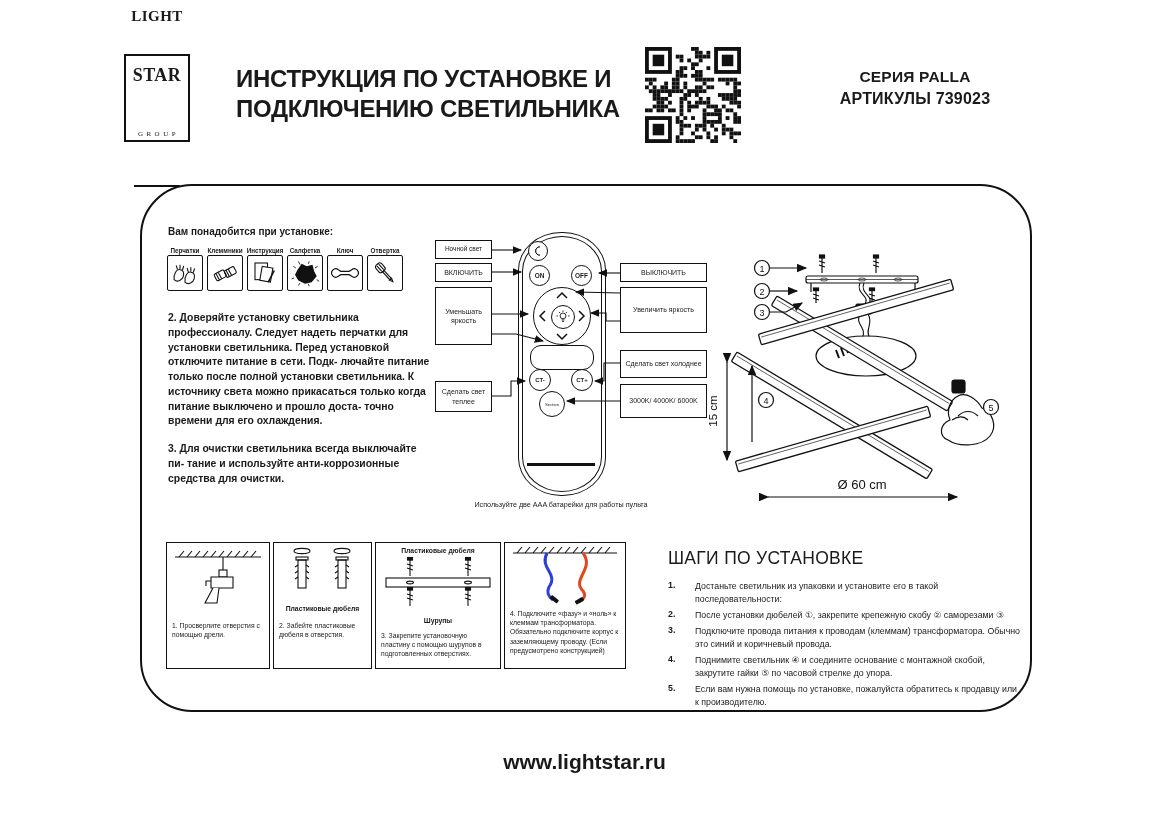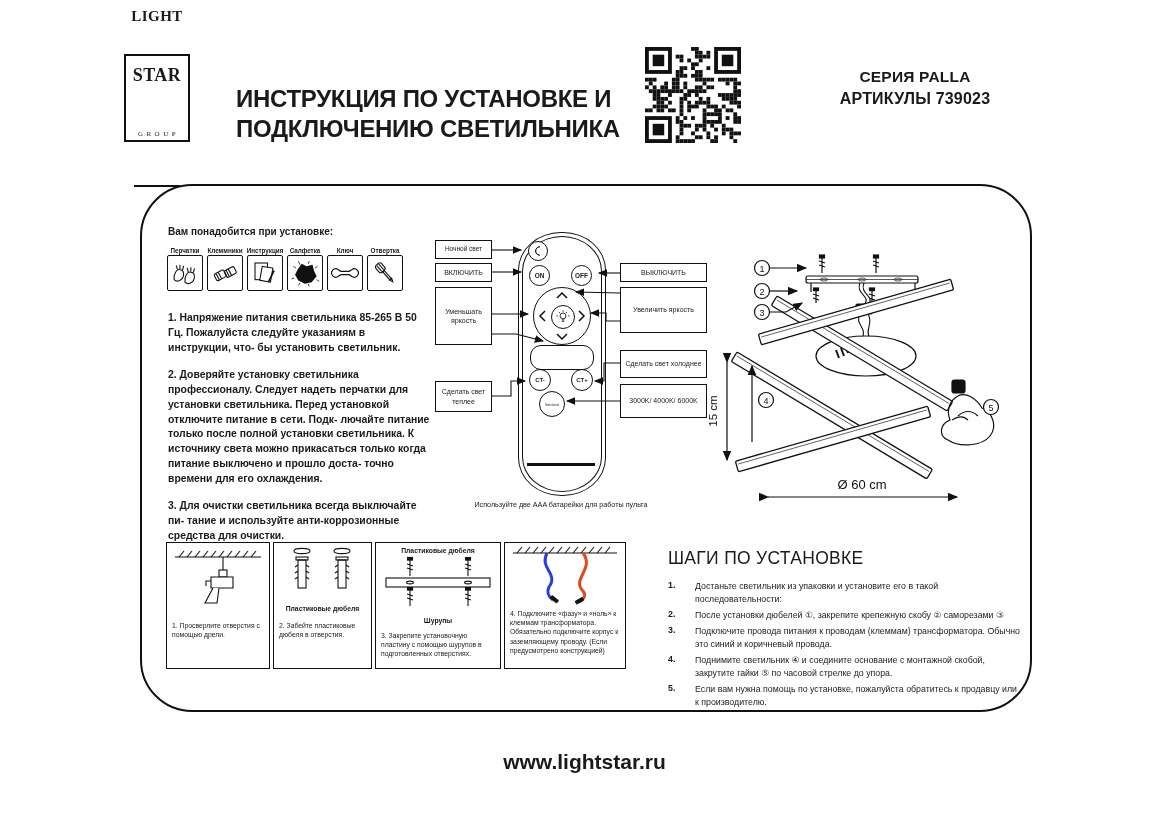--- a/index.html
+++ b/index.html
@@ -8,21 +8,21 @@
   .abs{position:absolute;}
   svg{display:block;}
   
   #logo{left:124px;top:54px;width:62px;height:84px;border:2px solid #111;display:flex;flex-direction:column;
         align-items:center;justify-content:center;font-family:"Liberation Serif","DejaVu Serif",serif;gap:44px;}
   #logo .l1{font-size:15px;font-weight:bold;letter-spacing:.5px;line-height:.95;}
   #logo .l2{font-size:18px;font-weight:bold;letter-spacing:.5px;line-height:.95;}
   #logo .l3{font-size:7px;letter-spacing:3.5px;margin:2px 0 3px 3px;}
   #logo .flag{width:46px;height:5px;display:flex;border-bottom:2px solid #111;}
   #logo .flag i{flex:1;}
-  #main-title{left:236px;top:64px;width:400px;font-size:24px;font-weight:bold;line-height:1.25;letter-spacing:-.3px;margin-top:20px;}
+  #main-title{left:236px;top:64px;width:400px;font-size:24px;font-weight:bold;line-height:1.25;letter-spacing:-.3px;}
   #series-block{left:790px;top:68px;width:250px;text-align:center;}
   #series-block .s1{font-size:15.5px;font-weight:bold;margin-bottom:4px;letter-spacing:.2px;}
   #series-block .s2{font-size:16px;font-weight:bold;letter-spacing:.2px;}
   
   #main-box{left:140px;top:184px;width:888px;height:524px;border:2.5px solid #111;border-radius:52px;}
   
   #need-heading{left:168px;top:226px;font-size:10px;font-weight:bold;}
   #tools-row{left:166px;top:247px;display:flex;gap:2px;}
   .tool{width:38px;display:flex;flex-direction:column;align-items:center;}
   .tool .tlabel{font-size:6.3px;font-weight:bold;margin-bottom:1px;white-space:nowrap;}
@@ -394,21 +394,20 @@
               <line x1="19.5" y1="5" x2="19.5" y2="14"></line>
           <rect x="16.8" y="15" width="2.4" height="13"></rect>
           <path d="M16.3,28 h3.4 l-1.7,4 z"></path>
         </g>
           </svg>
         </div>
     </div>
   </div>
 
   <div id="safety" class="abs">
-    <p>1. Напряжение питания светильника 85-265 В 50 Гц. Пожалуйста следуйте указаниям в инструкции, что- бы установить светильник.</p>
     <p>2. Доверяйте установку светильника профессионалу. Следует надеть перчатки для установки светильника. Перед установкой отключите питание в сети. Подк- лючайте питание только после полной установки светильника. К источнику света можно прикасаться только когда питание выключено и прошло доста- точно времени для его охлаждения.</p>
     <p>3. Для очистки светильника всегда выключайте пи- тание и используйте анти-коррозионные средства для очистки.</p>
   </div>
 
   <div id="remote" class="abs">
     <div class="inner"></div>
     <div id="btn-night" class="rbtn">
       <svg width="12" height="12" viewBox="0 0 20 20">
         <path d="M13,3 A7,7 0 1,0 13,17 A5.6,5.6 0 1,1 13,3 Z" fill="none" stroke="#111" stroke-width="1.4"></path>
       </svg>

